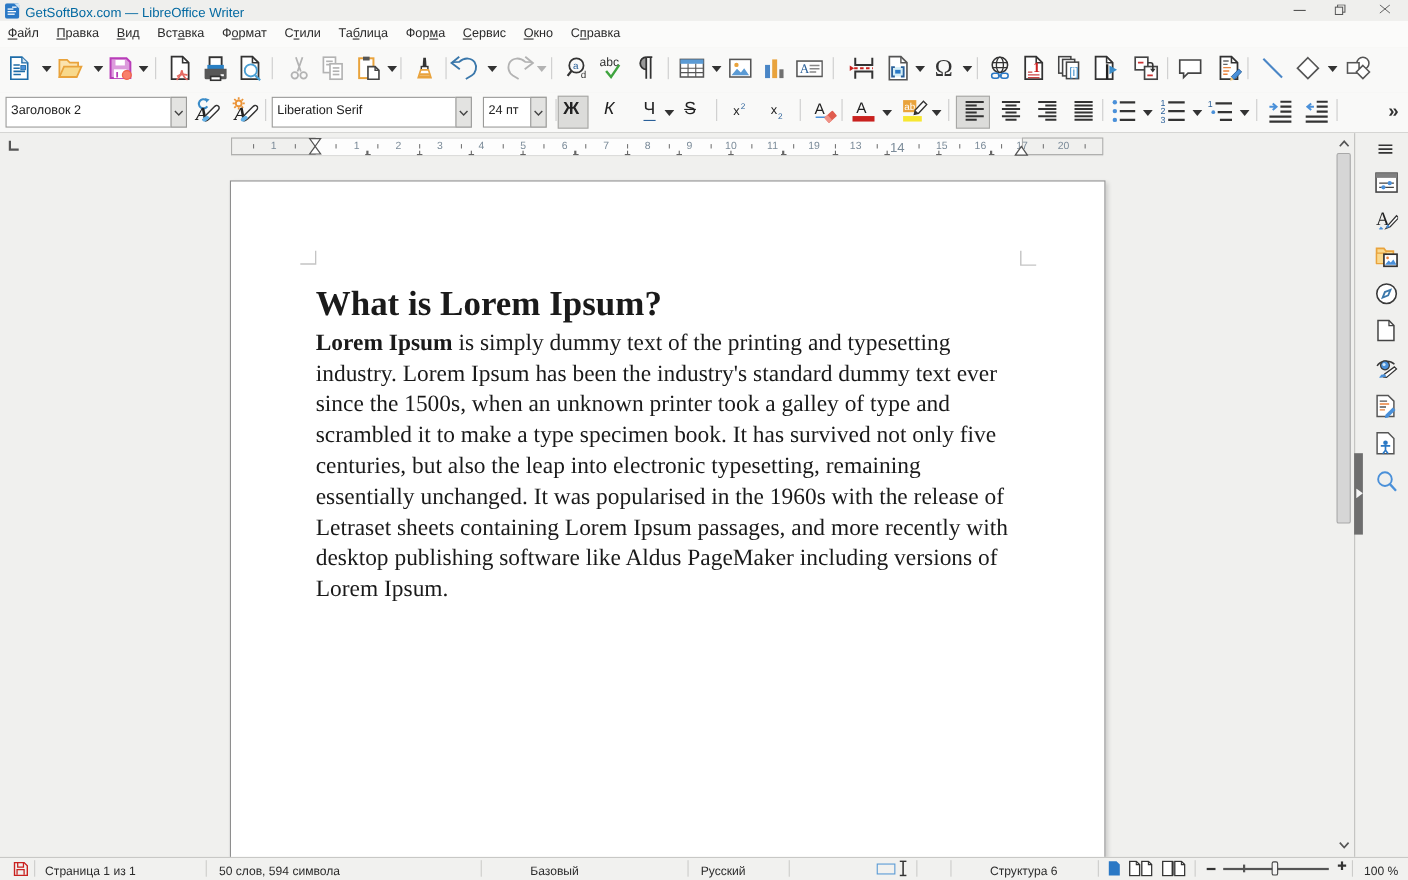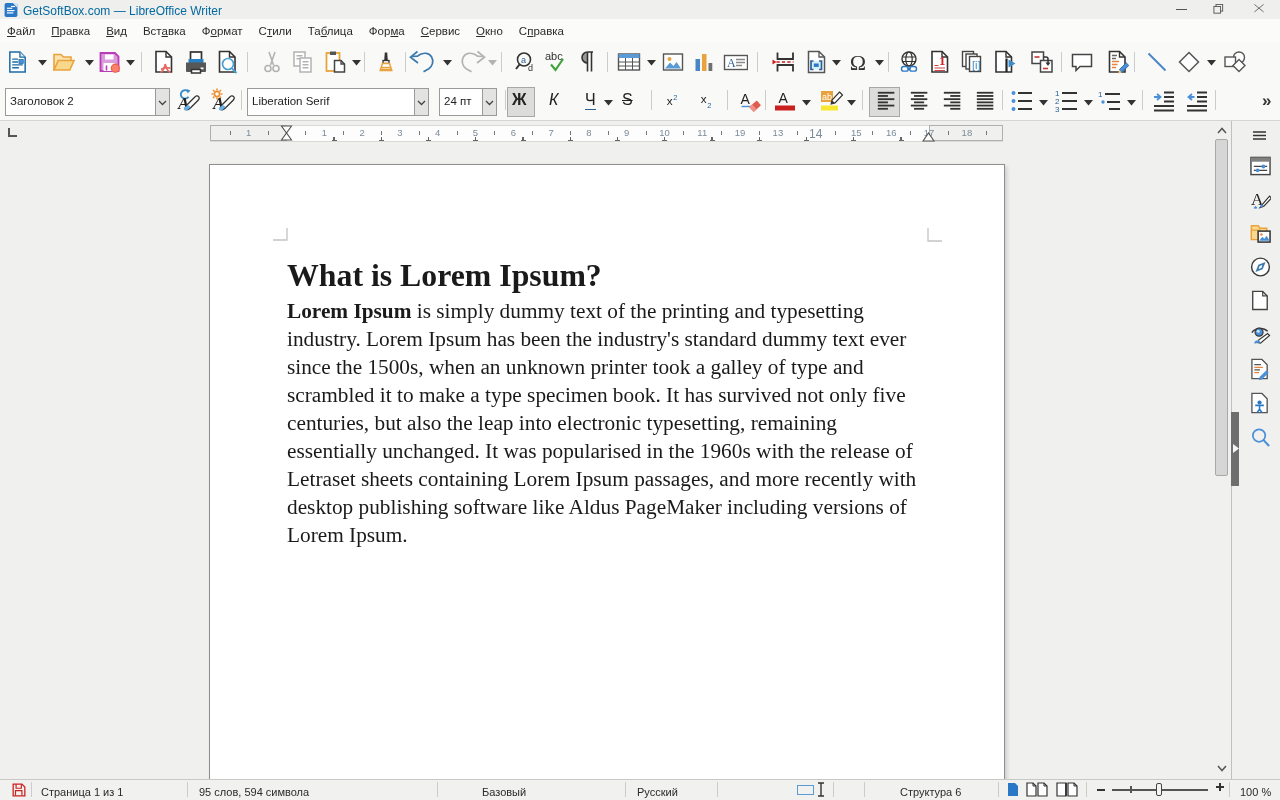--- a/index.html
+++ b/index.html
@@ -444,21 +444,21 @@
 <div class="abs" style="left:618.7px;top:127px;width:16px;text-align:center;font-size:9.5px;color:#7b8b99">9</div>
 <div class="abs" style="left:656.5px;top:127px;width:16px;text-align:center;font-size:9.5px;color:#7b8b99">10</div>
 <div class="abs" style="left:694.3px;top:127px;width:16px;text-align:center;font-size:9.5px;color:#7b8b99">11</div>
 <div class="abs" style="left:732.1px;top:127px;width:16px;text-align:center;font-size:9.5px;color:#7b8b99">19</div>
 <div class="abs" style="left:769.9px;top:127px;width:16px;text-align:center;font-size:9.5px;color:#7b8b99">13</div>
 <div class="abs" style="left:807.7px;top:127px;width:16px;text-align:center;font-size:12px;color:#7b8b99">14</div>
 <div class="abs" style="left:845.5px;top:127px;width:16px;text-align:right;font-size:9.5px;color:#7b8b99">15</div>
 <div class="abs" style="left:883.3px;top:127px;width:16px;text-align:center;font-size:9.5px;color:#7b8b99">16</div>
 <div class="abs" style="left:240.7px;top:127px;width:16px;text-align:center;font-size:9.5px;color:#7b8b99">1</div>
 <div class="abs" style="left:921.1px;top:127px;width:16px;text-align:center;font-size:9.5px;color:#7b8b99">17</div>
-<div class="abs" style="left:958.9px;top:127px;width:16px;text-align:center;font-size:9.5px;color:#7b8b99">18</div>
+<div class="abs" style="left:958.9px;top:127px;width:16px;text-align:center;font-size:9.5px;color:#7b8b99">20</div>
 <div class="abs" style="left:229.8px;top:131px;width:1px;height:4px;background:#777"></div>
 <div class="abs" style="left:267.6px;top:131px;width:1px;height:4px;background:#777"></div>
 <div class="abs" style="left:305.4px;top:131px;width:1px;height:4px;background:#777"></div>
 <div class="abs" style="left:343.2px;top:131px;width:1px;height:4px;background:#777"></div>
 <div class="abs" style="left:381.0px;top:131px;width:1px;height:4px;background:#777"></div>
 <div class="abs" style="left:418.8px;top:131px;width:1px;height:4px;background:#777"></div>
 <div class="abs" style="left:456.6px;top:131px;width:1px;height:4px;background:#777"></div>
 <div class="abs" style="left:494.4px;top:131px;width:1px;height:4px;background:#777"></div>
 <div class="abs" style="left:532.2px;top:131px;width:1px;height:4px;background:#777"></div>
 <div class="abs" style="left:570.0px;top:131px;width:1px;height:4px;background:#777"></div>
@@ -585,21 +585,21 @@
     <path d="M14 14l6 6.5" stroke="#4a90d9" stroke-width="2.2"></path>
   </svg>
 <div class="abs" style="left:0;top:779px;width:1280px;height:21px;background:#f1f1ef;border-top:1px solid #c8c8c6"></div>
 <svg class="abs" style="left:12px;top:783px" width="14" height="14" viewBox="0 0 24 24">
     <path d="M2 2h15l5 5v15H2z" fill="none" stroke="#c9211e" stroke-width="2.2"></path>
     <path d="M7 2v7h9V2M6 21v-8h11v8" fill="none" stroke="#c9211e" stroke-width="2"></path>
   </svg>
 <div class="abs" style="left:31px;top:782px;width:1px;height:15px;background:#ccccca"></div>
 <div class="seg" style="left:41px;top:786px;font-size:11px">Страница 1 из 1</div>
 <div class="abs" style="left:187px;top:782px;width:1px;height:15px;background:#ccccca"></div>
-<div class="seg" style="left:199px;top:786px;font-size:11px">95 слов, 594 символа</div>
+<div class="seg" style="left:199px;top:786px;font-size:11px">50 слов, 594 символа</div>
 <div class="abs" style="left:437px;top:782px;width:1px;height:15px;background:#ccccca"></div>
 <div class="seg" style="left:482px;top:786px;font-size:11px">Базовый</div>
 <div class="abs" style="left:625px;top:782px;width:1px;height:15px;background:#ccccca"></div>
 <div class="seg" style="left:637px;top:786px;font-size:11px">Русский</div>
 <div class="abs" style="left:717px;top:782px;width:1px;height:15px;background:#ccccca"></div>
 <div class="abs" style="left:797px;top:785px;width:17px;height:10px;border:1.5px solid #5b9bd5"></div>
 <svg class="abs" style="left:817px;top:782px" width="9" height="15" viewBox="0 0 9 15">
     <path d="M1 1h3m3 0h-3m0 0v13m-3 0h3m3 0h-3" stroke="#333" stroke-width="1.4" fill="none"></path>
   </svg>
 <div class="abs" style="left:833px;top:782px;width:1px;height:15px;background:#ccccca"></div>

